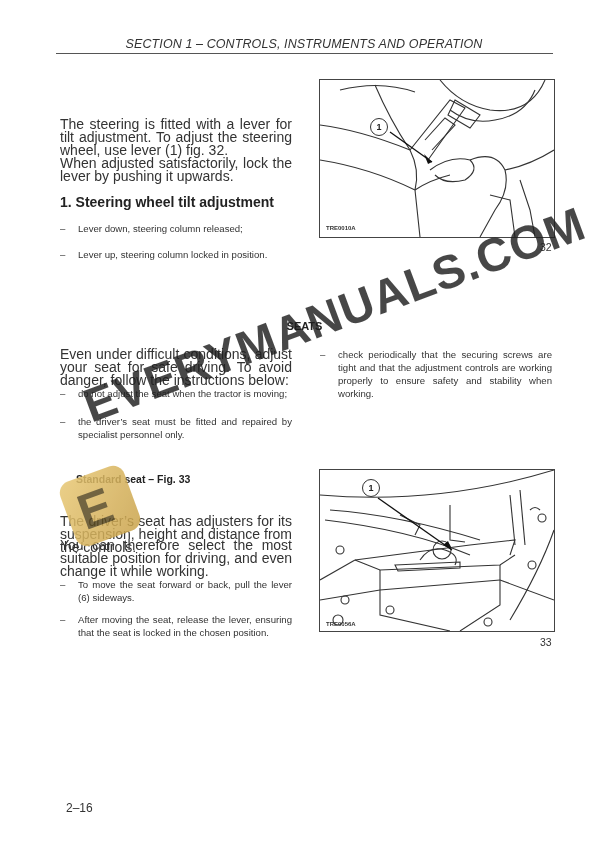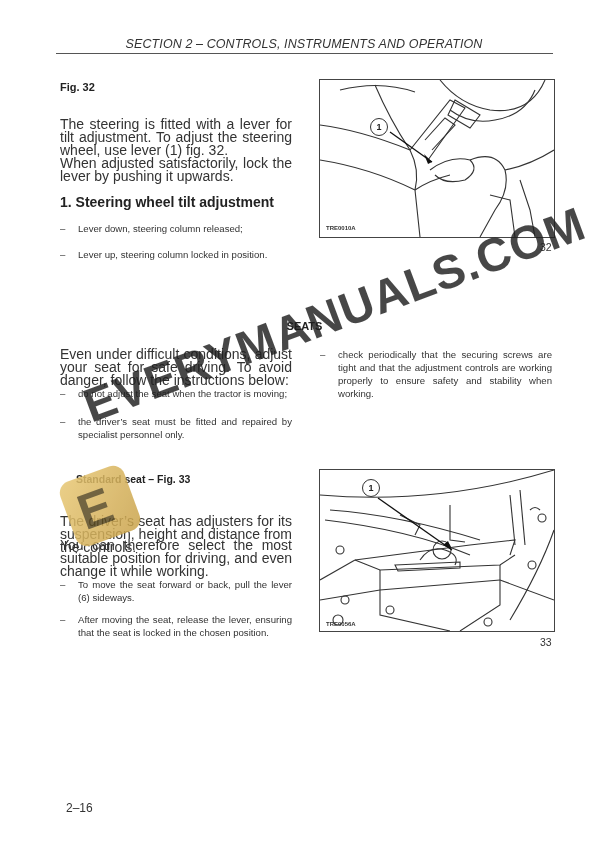--- a/index.html
+++ b/index.html
@@ -28,25 +28,24 @@
                font-family:"Liberation Sans", sans-serif; }
   .logo { left:66px; top:472px; width:68px; height:68px; border-radius:12px;
           background:linear-gradient(135deg,#e8c874,#c9a24a);
           transform:rotate(-20deg); opacity:0.85; }
   .logo-glyph { position:absolute; left:12px; top:6px; font-size:50px; font-weight:bold;
                 color:#5a4a20; transform:rotate(0deg); }
 </style>
 </head>
 <body>
 
-<div class="abs header">SECTION 2  – CONTROLS, INSTRUMENTS AND OPERATION</div>
+<div class="abs header">SECTION 1  – CONTROLS, INSTRUMENTS AND OPERATION</div>
 <div class="abs header-rule"></div>
 
 <div class="abs h-bold" style="left:60px; top:80px; width:240px;">
-  <div>Fig. 32</div>
 </div>
 <div class="abs para" style="left:60px; top:118px; width:232px;">The steering is fitted with a lever for tilt adjustment. To adjust the steering wheel, use lever (1) fig. 32.</div>
 <div class="abs para" style="left:60px; top:157px; width:232px;">When adjusted satisfactorily, lock the lever by pushing it upwards.</div>
 <div class="abs para" style="left:60px; top:196px; width:232px; font-weight:bold; color:#222;">1. Steering wheel tilt adjustment</div>
 <div class="abs bullet" style="left:60px; top:222px; width:232px;">
   <span class="dash">–</span>
   <span class="txt">Lever down, steering column released;</span>
 </div>
 <div class="abs bullet" style="left:60px; top:248px; width:232px;">
   <span class="dash">–</span>

